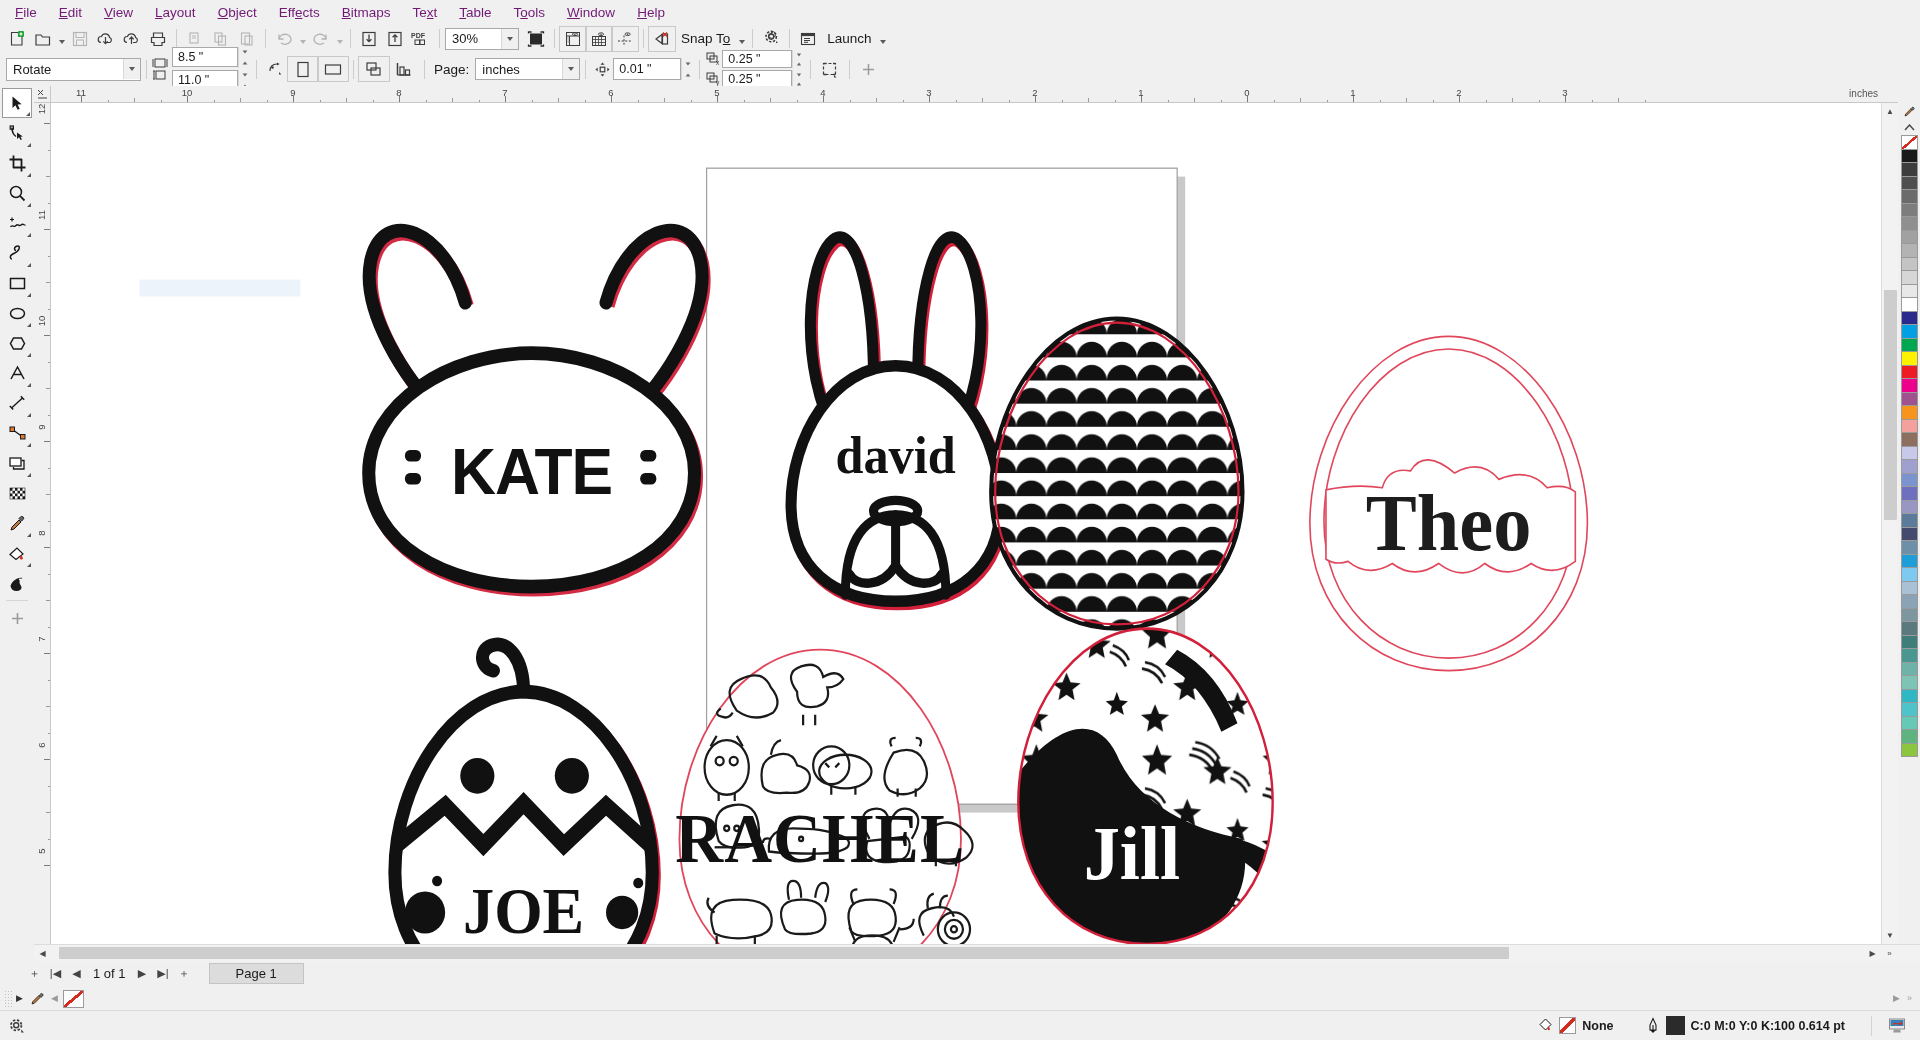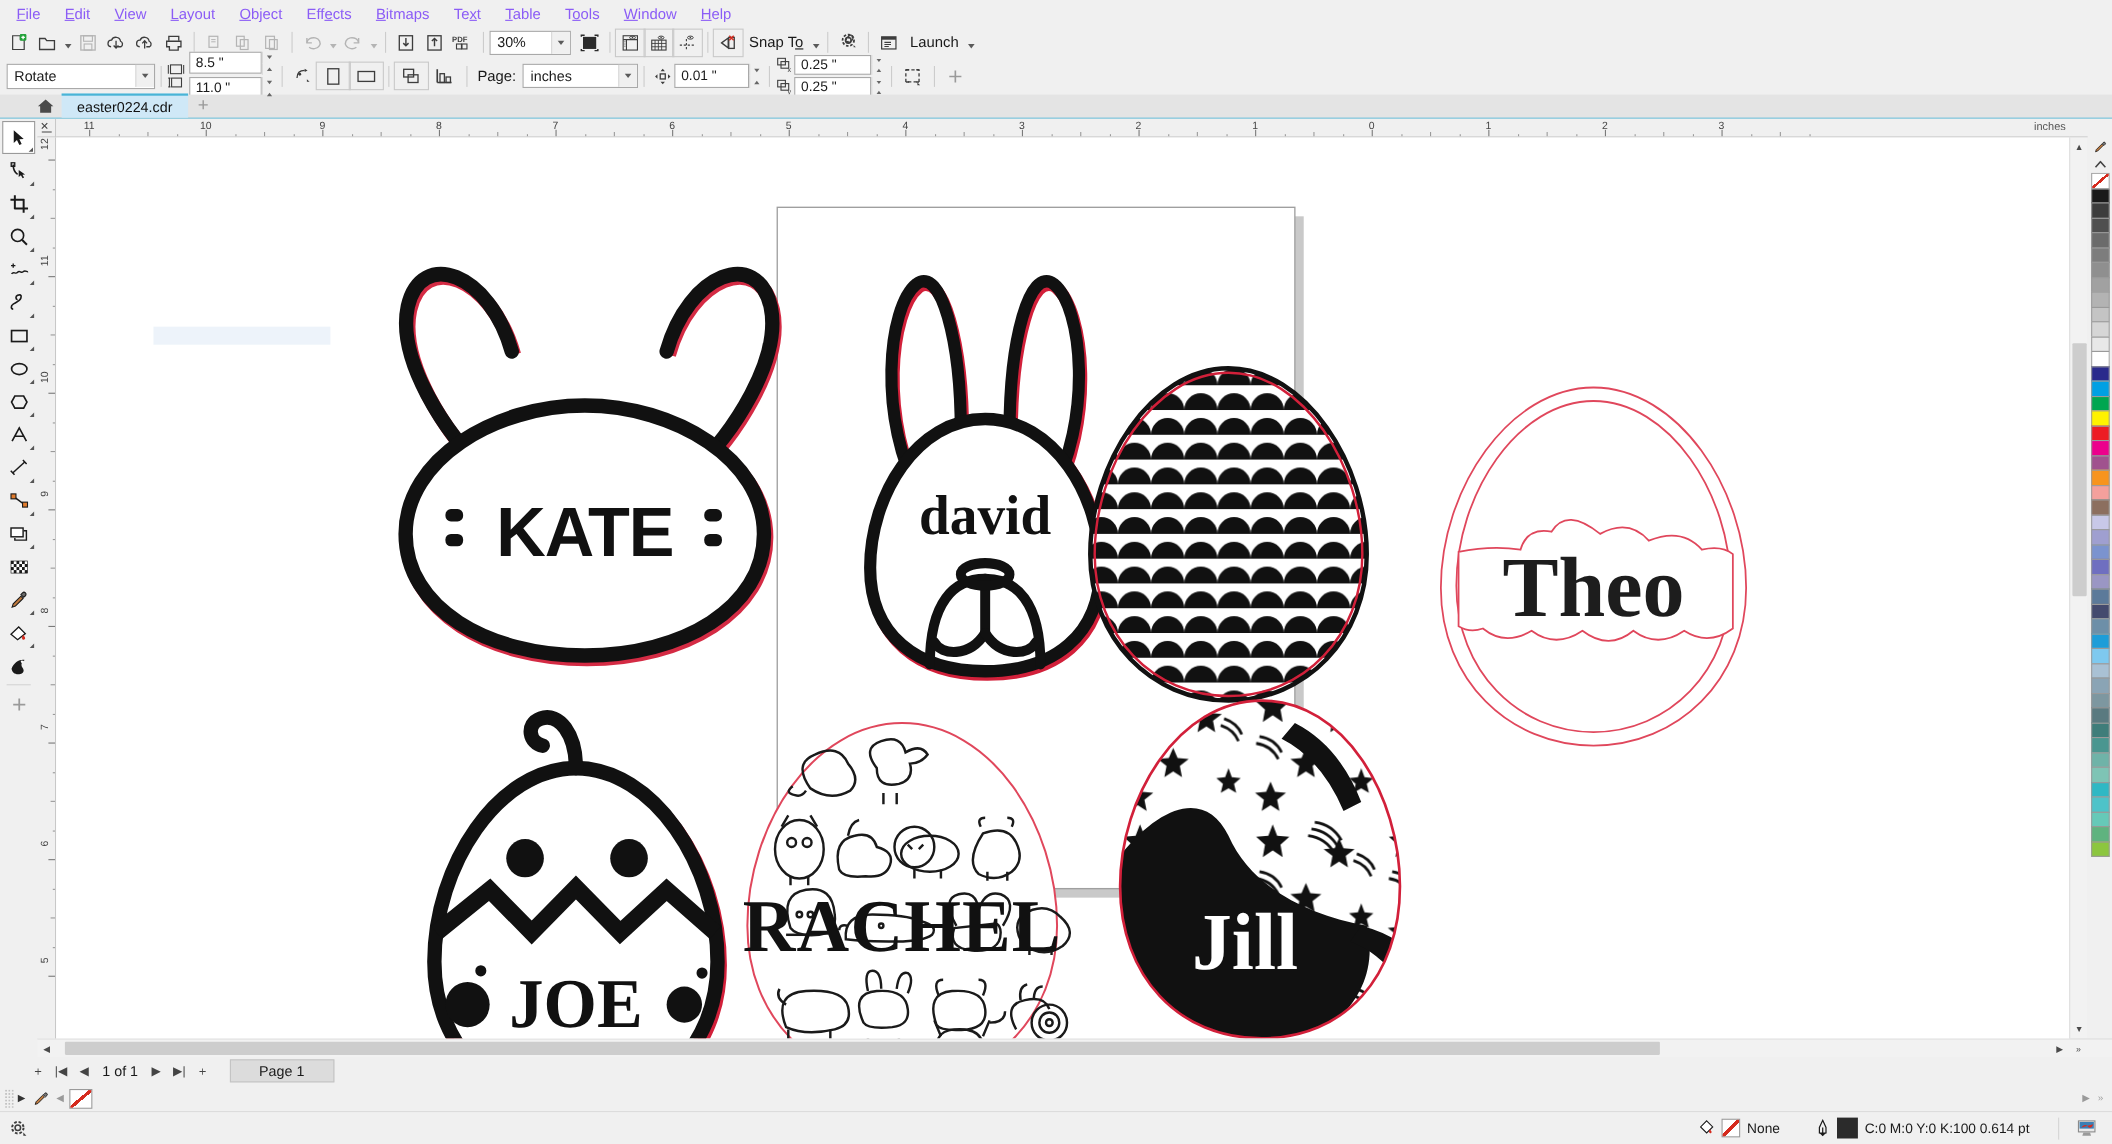--- a/index.html
+++ b/index.html
@@ -26,21 +26,21 @@
   }
   .title-text{ font-size:14px; color:#8b8b8b; letter-spacing:.1px;}
   .win-btns{ position:absolute; right:0; top:0; height:27px; display:flex; }
   .win-btn{ width:41px;height:27px;display:flex;align-items:center;justify-content:center;
     color:#6f6f6f; font-size:13px;}
   .win-btn svg{display:block}
 
   
   .menubar{ height:25px; background:#f0f0f0; display:flex; align-items:center; padding-left:4px;
     flex:0 0 25px; border-bottom:0px;}
-  .menu-item{ padding:3px 11px; font-size:13.5px; color:#8b5cf6; line-height:17px; cursor:default;}
+  .menu-item{ padding:3px 11px; font-size:13.5px; color:#701a75; line-height:17px; cursor:default;}
   .menu-item u{ text-decoration:underline; }
 
   
   .toolbar1{
     height:27px; background:#f0f0f0; display:flex; align-items:center; padding:0 4px;
     flex:0 0 27px; gap:0px;
   }
   .tb-btn{ width:26px;height:24px; display:flex;align-items:center;justify-content:center;
     color:#3d3d3d; position:relative;}
   .tb-btn.dis{ opacity:.33; }
@@ -138,21 +138,21 @@
   .colorbar .hint{ position:absolute;left:0;right:0;text-align:center;font-size:12.5px;color:#8d8d8d;}
   .grip{width:9px;height:17px;margin-left:4px;
     background-image:radial-gradient(#c0c0c0 1px, transparent 1px);
     background-size:3px 3px;}
   .cb-arrow{width:13px;height:20px;display:flex;align-items:center;justify-content:center;color:#333;font-size:9px;}
 
   .statusbar{ height:30px;background:#f0f0f0;display:flex;align-items:center;flex:0 0 30px;
      border-top:1px solid #dcdcdc;padding:0 8px;gap:0;}
   .sb-left{display:flex;align-items:center;gap:8px;}
   .sb-msg{font-size:13px;color:#1a1a1a;}
-  .sb-right{margin-left:auto;display:flex;align-items:center;gap:0;}
+  .sb-right{margin-left:auto;display:flex;align-items:center;gap:0;font-weight:bold;}
   .sb-grp{display:flex;align-items:center;gap:6px;padding:0 16px;font-size:12.5px;}
   .fillmini{width:17px;height:17px;border:1px solid #9a9a9a;background:#fff;position:relative;}
   .fillmini:after{content:"";position:absolute;inset:0;
     background:linear-gradient(to bottom right,transparent 43%,#d52b1e 43%,#d52b1e 57%,transparent 57%);}
   .outlineblk{width:19px;height:19px;background:#2b2b2b;}
   svg{display:block;}
 </style>
 </head>
 <body>
 
@@ -507,33 +507,20 @@
         </svg>
     </div>
     <div class="tb-sep"></div>
     <div class="tb-btn">
       <svg width="15" height="15" viewBox="0 0 15 15">
           <path d="M7.5 2v11M2 7.5h11" stroke="#9a9a9a" stroke-width="1.5"></path>
         </svg>
     </div>
   </div>
 
-  <div class="tabbar">
-    <div class="home-tab">
-      <svg width="17" height="15" viewBox="0 0 17 15">
-          <path d="M8.5 1.5 1.5 7.5h2v6h10v-6h2z" fill="#4a4a4a"></path>
-        </svg>
-    </div>
-    <div class="doc-tab">
-      <span>easter0224.cdr</span>
-    </div>
-    <div class="plus-tab">
-      <span>+</span>
-    </div>
-  </div>
 
   <div class="main">
 
     <div class="toolbox">
       <div class="tool active">
         <svg width="17" height="17" viewBox="0 0 17 17">
             <path d="M3.5 1.5 3.5 13 6.4 10.3 8.6 14.8 10.7 13.8 8.6 9.5 12.6 9.3z" fill="#1a1a1a"></path>
           </svg>
         <i class="flyout2"></i>
       </div>

